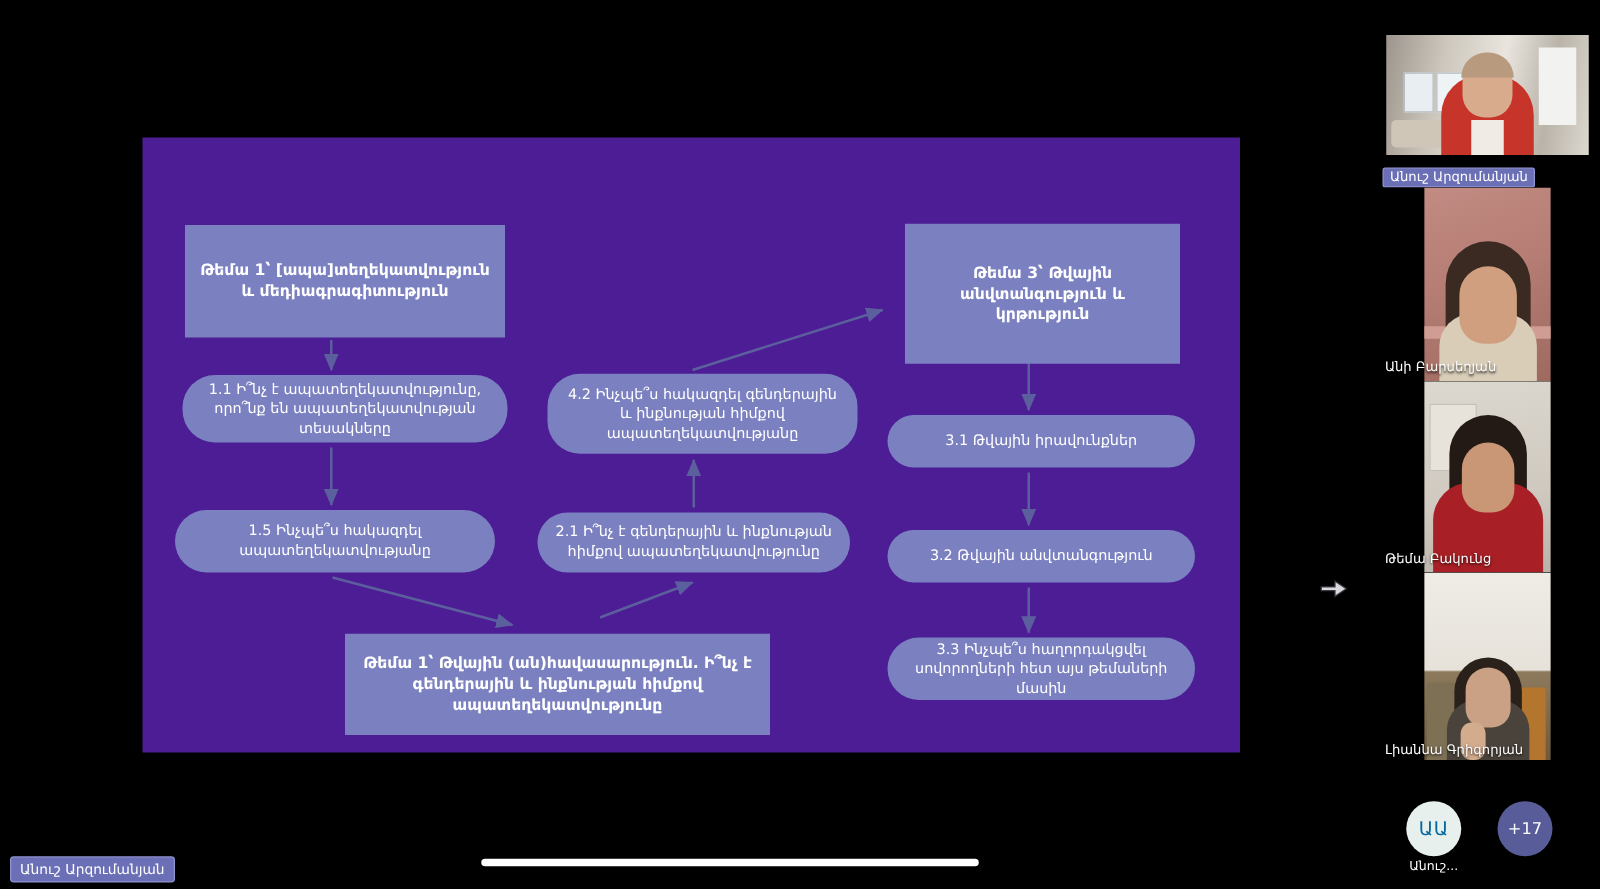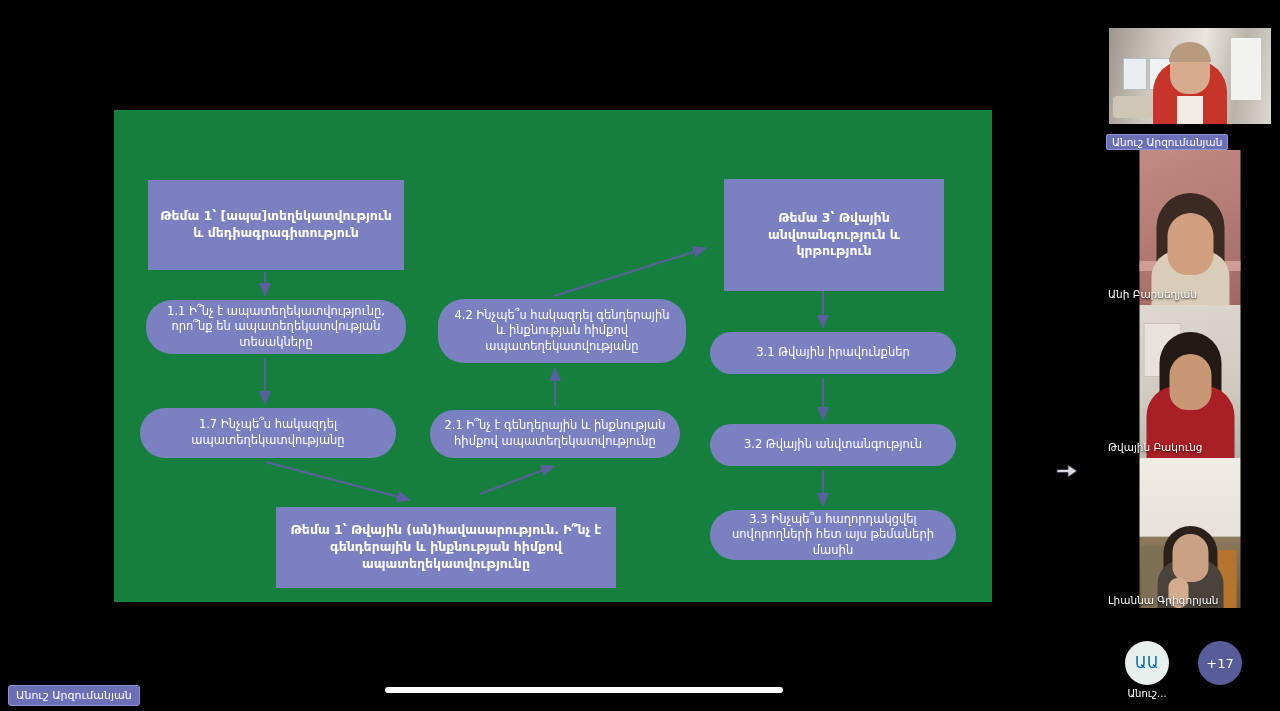--- a/index.html
+++ b/index.html
@@ -25,21 +25,21 @@
     overflow: hidden;
   }
 
   
   #slide {
     position: absolute;
     left: 114px;
     top: 110px;
     width: 878px;
     height: 492px;
-    background: #15803d;
+    background: #4c1d95;
     overflow: hidden;
   }
 
   
   .node {
     position: absolute;
     box-sizing: border-box;
     background: #7b80c0;
     color: #ffffff;
     display: flex;
@@ -267,21 +267,21 @@
 
       <line x1="709" y1="160" x2="709" y2="218" stroke="#5c5f9e" stroke-width="2" marker-end="url(#ah)"></line>
 
       <line x1="709" y1="268" x2="709" y2="310" stroke="#5c5f9e" stroke-width="2" marker-end="url(#ah)"></line>
 
       <line x1="709" y1="360" x2="709" y2="396" stroke="#5c5f9e" stroke-width="2" marker-end="url(#ah)"></line>
     </svg>
 
     <div class="node rect" id="node-theme1">Թեմա 1՝ [ապա]տեղեկատվություն և մեդիագրագիտություն</div>
     <div class="node pill" id="node-1-1">1.1 Ի՞նչ է ապատեղեկատվությունը, որո՞նք են ապատեղեկատվության տեսակները</div>
-    <div class="node pill" id="node-1-2">1.7 Ինչպե՞ս հակազդել ապատեղեկատվությանը</div>
+    <div class="node pill" id="node-1-2">1.5 Ինչպե՞ս հակազդել ապատեղեկատվությանը</div>
 
     <div class="node pill" id="node-2-2">4.2 Ինչպե՞ս հակազդել գենդերային և ինքնության հիմքով ապատեղեկատվությանը</div>
     <div class="node pill" id="node-2-1">2.1 Ի՞նչ է գենդերային և ինքնության հիմքով ապատեղեկատվությունը</div>
     <div class="node rect" id="node-theme2">Թեմա 1՝ Թվային (ան)հավասարություն. Ի՞նչ է գենդերային և ինքնության հիմքով ապատեղեկատվությունը</div>
 
     <div class="node rect" id="node-theme3">Թեմա 3՝ Թվային անվտանգություն և կրթություն</div>
     <div class="node pill" id="node-3-1">3.1 Թվային իրավունքներ</div>
     <div class="node pill" id="node-3-2">3.2 Թվային անվտանգություն</div>
     <div class="node pill" id="node-3-3">3.3 Ինչպե՞ս հաղորդակցվել սովորողների հետ այս թեմաների մասին</div>
   </div>
@@ -325,21 +325,21 @@
 
   <div class="tile" id="tile-2">
     <div class="tile-video" id="vid-2">
       <div class="bg-wall"></div>
         <div class="cabinet"></div>
       <div class="hair"></div>
         <div class="person"></div>
         <div class="head"></div>
     </div>
   </div>
-  <div class="tile-name" id="name-2">Թվային Բակունց</div>
+  <div class="tile-name" id="name-2">Թեմա Բակունց</div>
 
   <div class="tile" id="tile-3">
     <div class="tile-video" id="vid-3">
       <div class="bg-wall"></div>
         <div class="curtain"></div>
         <div class="cupboard"></div>
       <div class="hair"></div>
         <div class="person"></div>
         <div class="head"></div>
         <div class="hand"></div>

